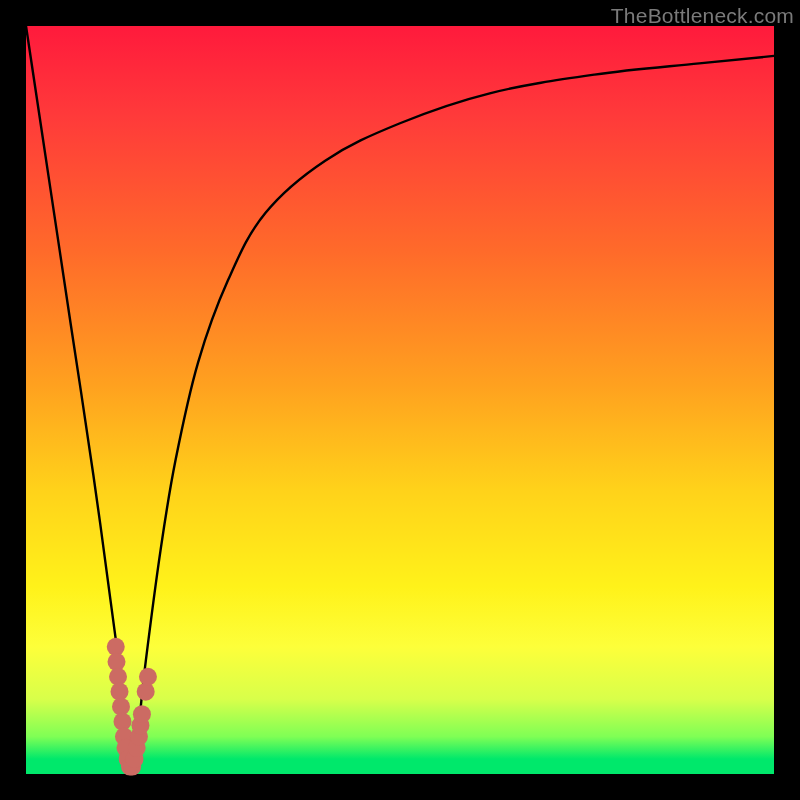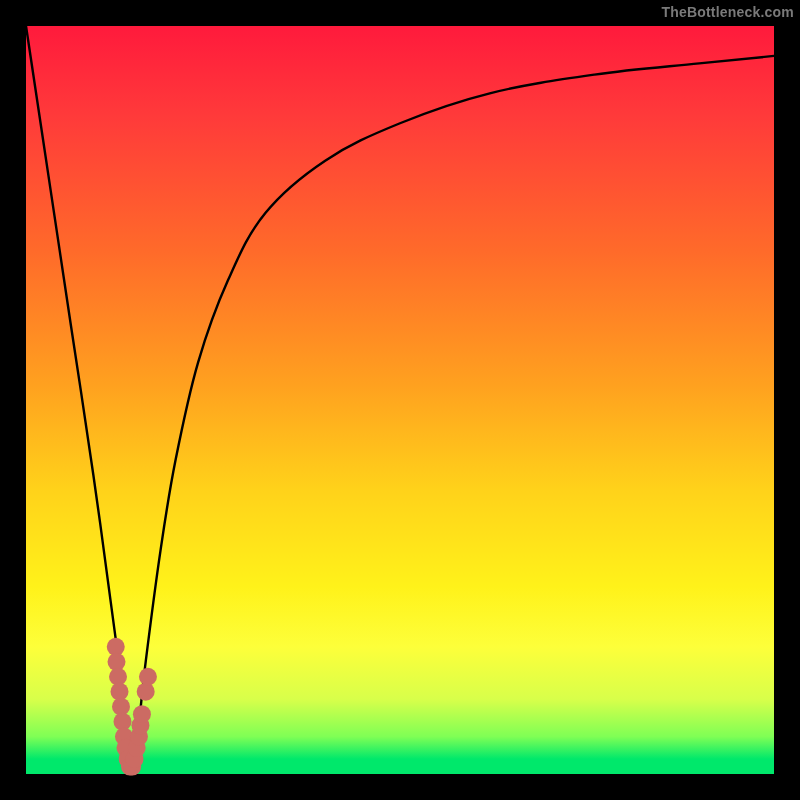--- a/index.html
+++ b/index.html
@@ -39,22 +39,22 @@
       #7fff55 95%,
       #00e86b 98%,
       #00e86b 100%
     );
   }
   .watermark {
     position: absolute;
     right: 6px;
     top: 4px;
     color: #7a7a7a;
-    font-size: 14px;
-    font-weight: 700;
+    font-size: 21px;
+    font-weight: 400;
     letter-spacing: 0.2px;
     user-select: none;
   }
   svg.curves {
     position: absolute;
     left: 0;
     top: 0;
     width: 748px;
     height: 748px;
     overflow: visible;

